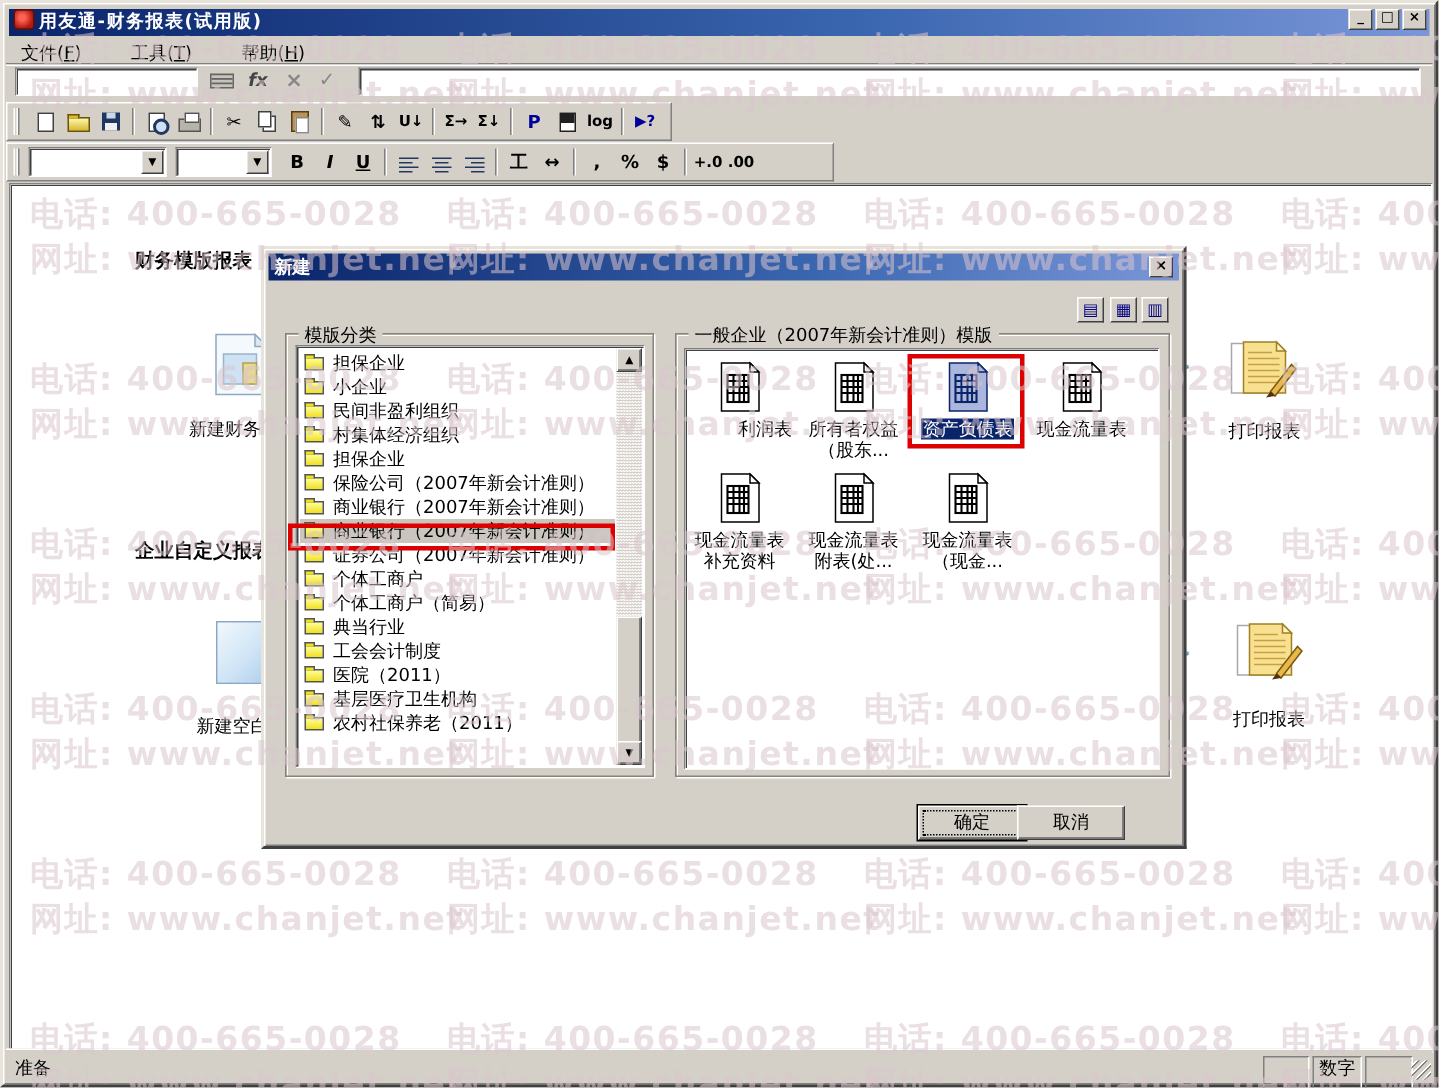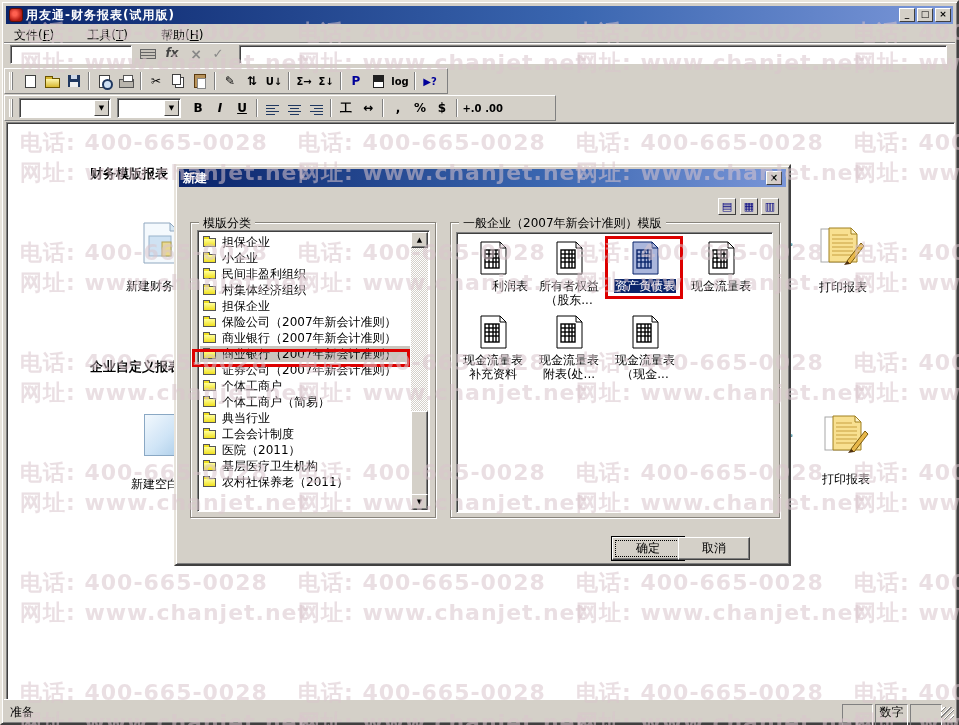--- a/index.html
+++ b/index.html
@@ -10,21 +10,21 @@
     background:#d4d0c8;
     position:relative; overflow:hidden;
   }
   
   #app-window { position:absolute; inset:0;
     border:2px solid; border-color:#e8e4dc #404040 #404040 #e8e4dc;
     box-shadow:inset 1px 1px 0 #fff, inset -1px -1px 0 #808080;
     background:#d4d0c8; }
   #titlebar { position:absolute; left:4px; top:4px; right:4px; height:18px;
     background:linear-gradient(to right,#0a246a,#3a66b0 60%,#7a96d8);
-    display:flex; align-items:center; padding:0 2px; }
+    display:flex; padding:0 2px; }
   #app-icon { width:14px; height:14px; margin:0 3px 0 1px;
     background:radial-gradient(circle at 40% 40%, #ff6050 20%, #b01810 70%);
     border-radius:3px; border:1px solid #601008; flex:none; }
   #title-text { color:#fff; font-weight:bold; font-size:12px; letter-spacing:1px; }
   .cap-btns { margin-left:auto; display:flex; gap:2px; }
   .cap-btn { width:16px; height:14px; background:#d4d0c8;
     border:1px solid; border-color:#fff #404040 #404040 #fff;
     font-size:9px; line-height:11px; text-align:center; font-weight:bold; }
   #menubar { position:absolute; left:6px; top:24px; height:16px; display:flex; gap:21px; }
   .menu-item { padding:1px 6px; }

